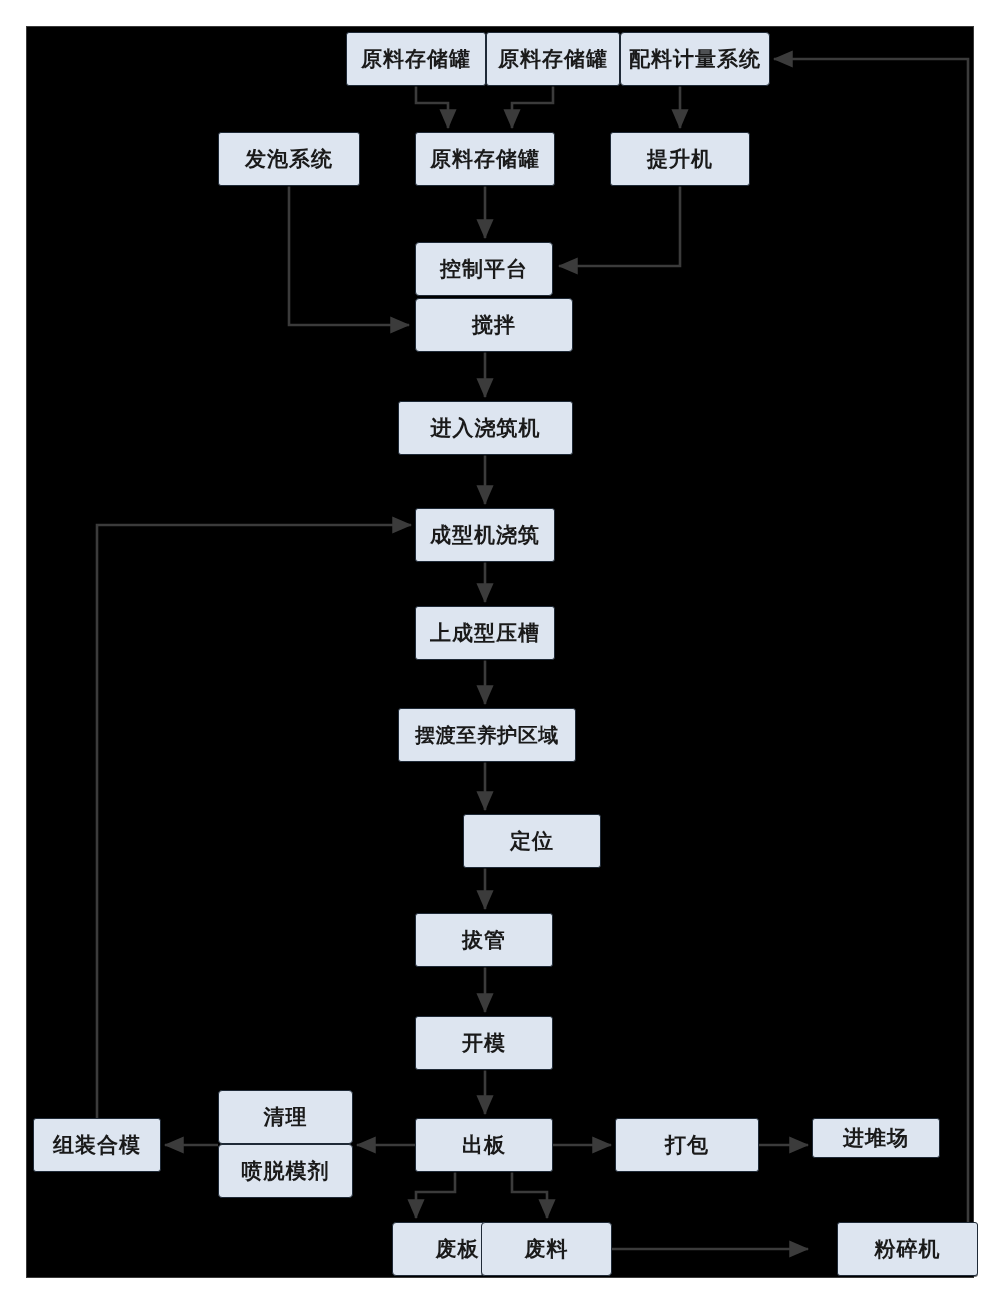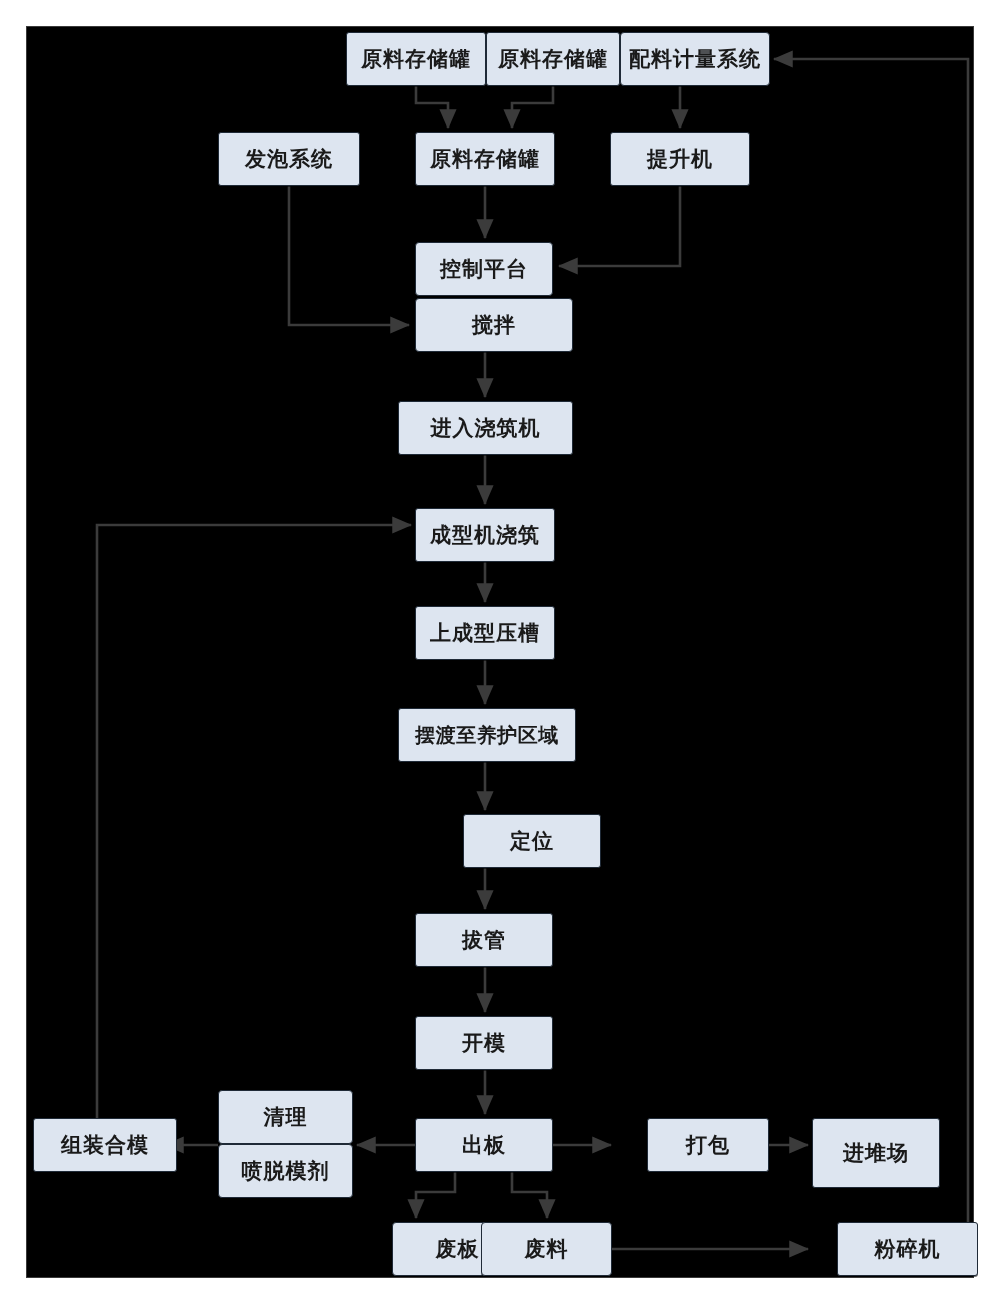--- a/index.html
+++ b/index.html
@@ -142,37 +142,37 @@
   <div class="node" style="left:415px;top:814px;width:138px;height:54px;margin-left:48px;">
     <span>定位</span>
   </div>
   <div class="node" style="left:415px;top:913px;width:138px;height:54px;">
     <span>拔管</span>
   </div>
   <div class="node" style="left:415px;top:1016px;width:138px;height:54px;">
     <span>开模</span>
   </div>
 
-  <div class="node" style="left:33px;top:1118px;width:144px;height:54px;">
+  <div class="node" style="left:33px;top:1118px;width:128px;height:54px;">
     <span>组装合模</span>
   </div>
   <div class="node sq" style="left:218px;top:1090px;width:135px;height:54px;">
     <span>清理</span>
   </div>
   <div class="node sq" style="left:218px;top:1144px;width:135px;height:54px;">
     <span>喷脱模剂</span>
   </div>
 
   <div class="node" style="left:415px;top:1118px;width:138px;height:54px;">
     <span>出板</span>
   </div>
-  <div class="node" style="left:647px;top:1118px;width:122px;height:54px;">
+  <div class="node" style="left:615px;top:1118px;width:144px;height:54px;">
     <span>打包</span>
   </div>
-  <div class="node" style="left:812px;top:1118px;width:128px;height:70px;">
+  <div class="node" style="left:812px;top:1118px;width:128px;height:40px;">
     <span>进堆场</span>
   </div>
 
   <div class="node sq" style="left:350px;top:1222px;width:131px;height:54px;margin-left:42px;">
     <span>废板</span>
   </div>
   <div class="node sq" style="left:481px;top:1222px;width:131px;height:54px;">
     <span>废料</span>
   </div>
   <div class="node" style="left:812px;top:1222px;width:141px;height:54px;margin-left:25px;">

